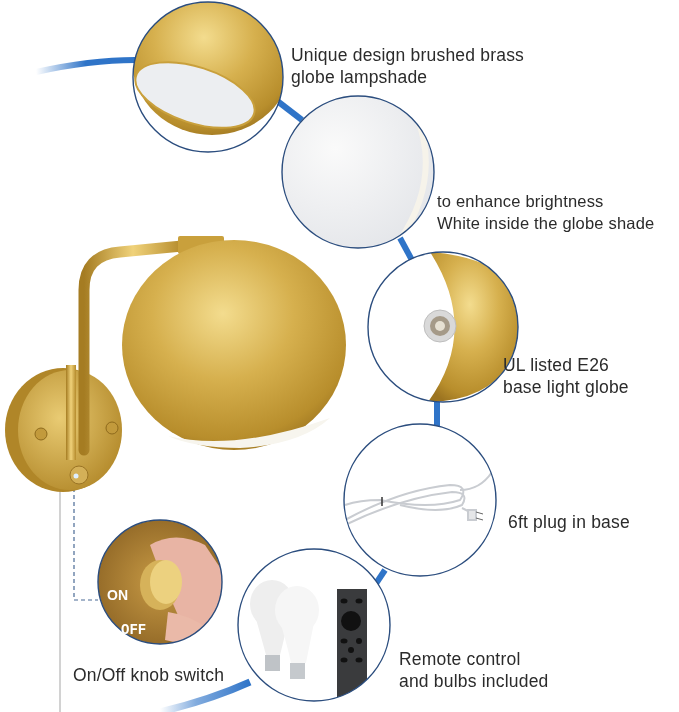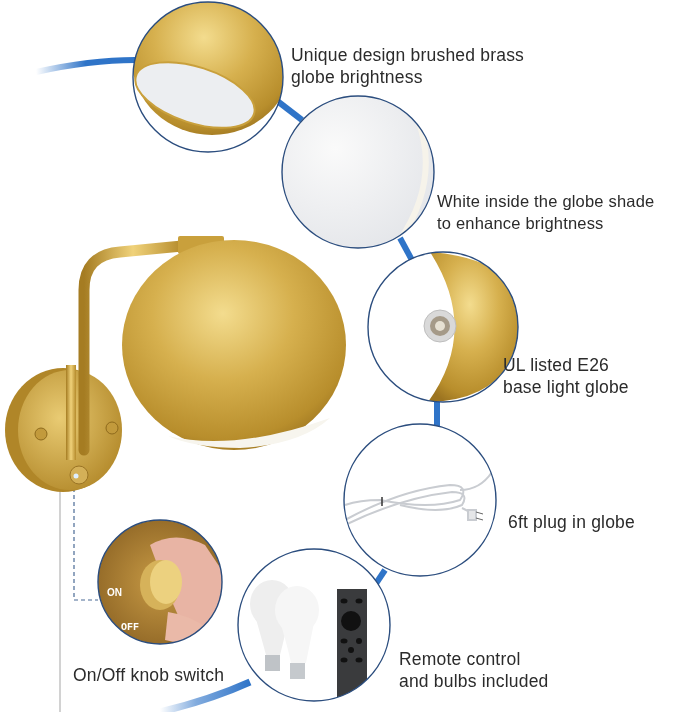--- a/index.html
+++ b/index.html
@@ -1,20 +1,20 @@
 <!DOCTYPE html>
 <html><head>
 <meta charset="utf-8">
 <style>
   html, body { margin: 0; padding: 0; background: #ffffff; }
   body { width: 679px; height: 712px; position: relative; overflow: hidden; font-family: "Liberation Sans", sans-serif; }
   .canvas { position: absolute; left: 0; top: 0; width: 679px; height: 712px; }
   svg.art { position: absolute; left: 0; top: 0; }
   .label { position: absolute; color: #2b2b2b; font-size: 17.5px; line-height: 22px; letter-spacing: 0.2px; white-space: nowrap; }
-  .knob-mark { position: absolute; color: #ffffff; font-weight: bold; font-size: 10px; font-family: "Liberation Sans", sans-serif; }
+  .knob-mark { position: absolute; color: #ffffff; font-weight: bold; font-size: 14px; font-family: "Liberation Sans", sans-serif; }
 </style>
 </head>
 <body>
 
 <div class="canvas">
 
   <svg class="art" width="679" height="712" viewBox="0 0 679 712">
     <defs>
       <linearGradient id="arcFadeTop" x1="0" y1="0" x2="1" y2="0">
         <stop offset="0" stop-color="#2f74c8" stop-opacity="0"></stop>
@@ -181,35 +181,35 @@
       <path d="M 213 252 L 216 270" stroke="#a8802a" stroke-width="6"></path>
 
       <ellipse cx="234" cy="345" rx="112" ry="105" fill="url(#brassGlobe)"></ellipse>
 
       <path d="M 168 436 Q 235 452 330 418 Q 300 445 240 448 Q 195 448 168 436 Z" fill="#f7f5ee"></path>
     </g>
   </svg>
 
   <div class="label" style="left:291px; top:44px;">
     <div>Unique design brushed brass</div>
-    <div>globe brightness</div>
+    <div>globe lampshade</div>
   </div>
 
   <div class="label" style="left:437px; top:190px; font-size:16.5px;">
+    <div>to enhance brightness</div>
     <div>White inside the globe shade</div>
-    <div>to enhance brightness</div>
   </div>
 
   <div class="label" style="left:503px; top:354px;">
     <div>UL listed E26</div>
     <div>base light globe</div>
   </div>
 
   <div class="label" style="left:508px; top:511px;">
-    <div>6ft plug in globe</div>
+    <div>6ft plug in base</div>
   </div>
 
   <div class="label" style="left:399px; top:648px;">
     <div>Remote control</div>
     <div>and bulbs included</div>
   </div>
 
   <div class="label" style="left:73px; top:664px;">
     <div>On/Off knob switch</div>
   </div>

